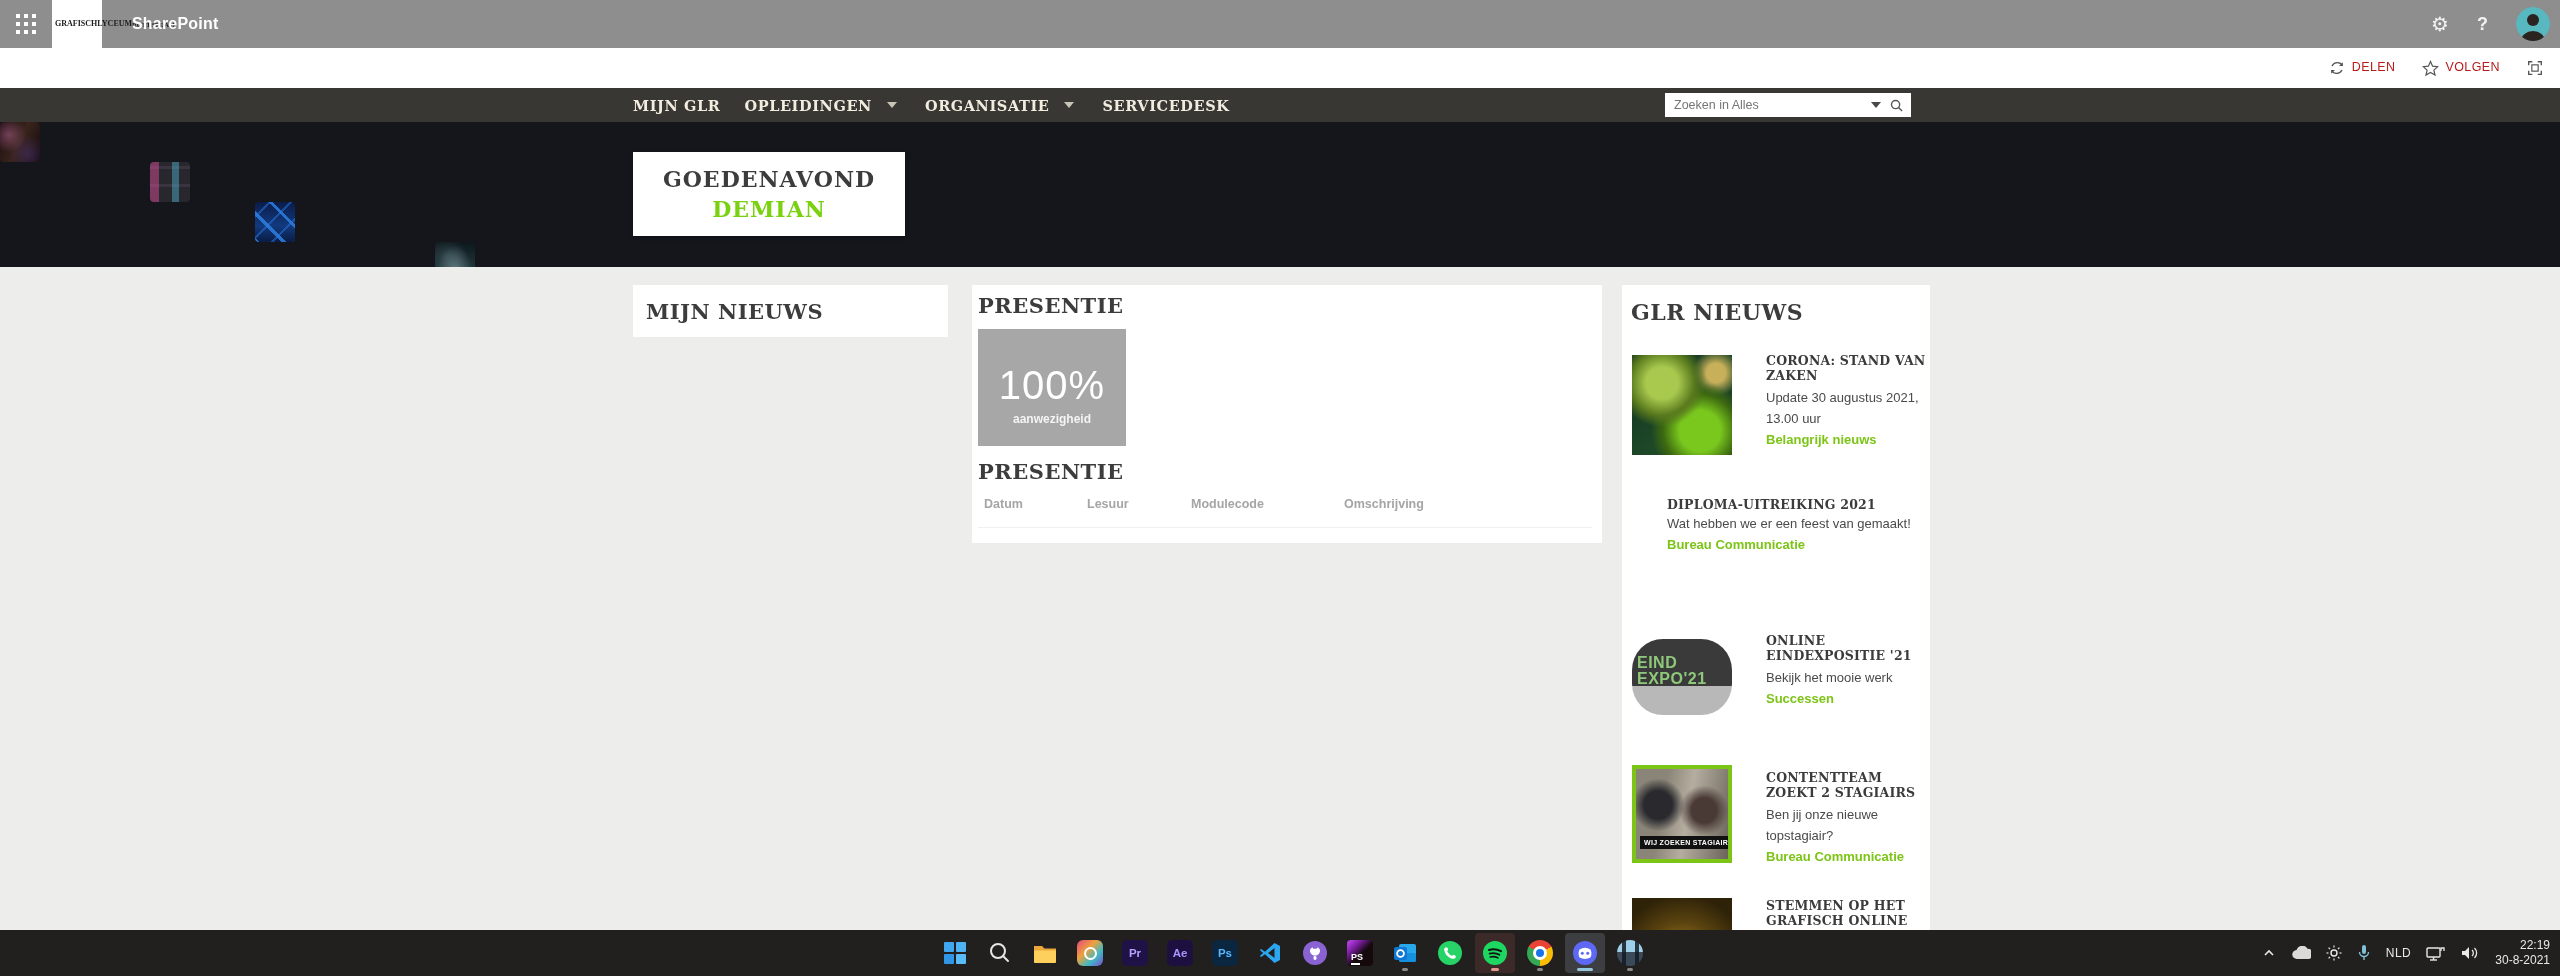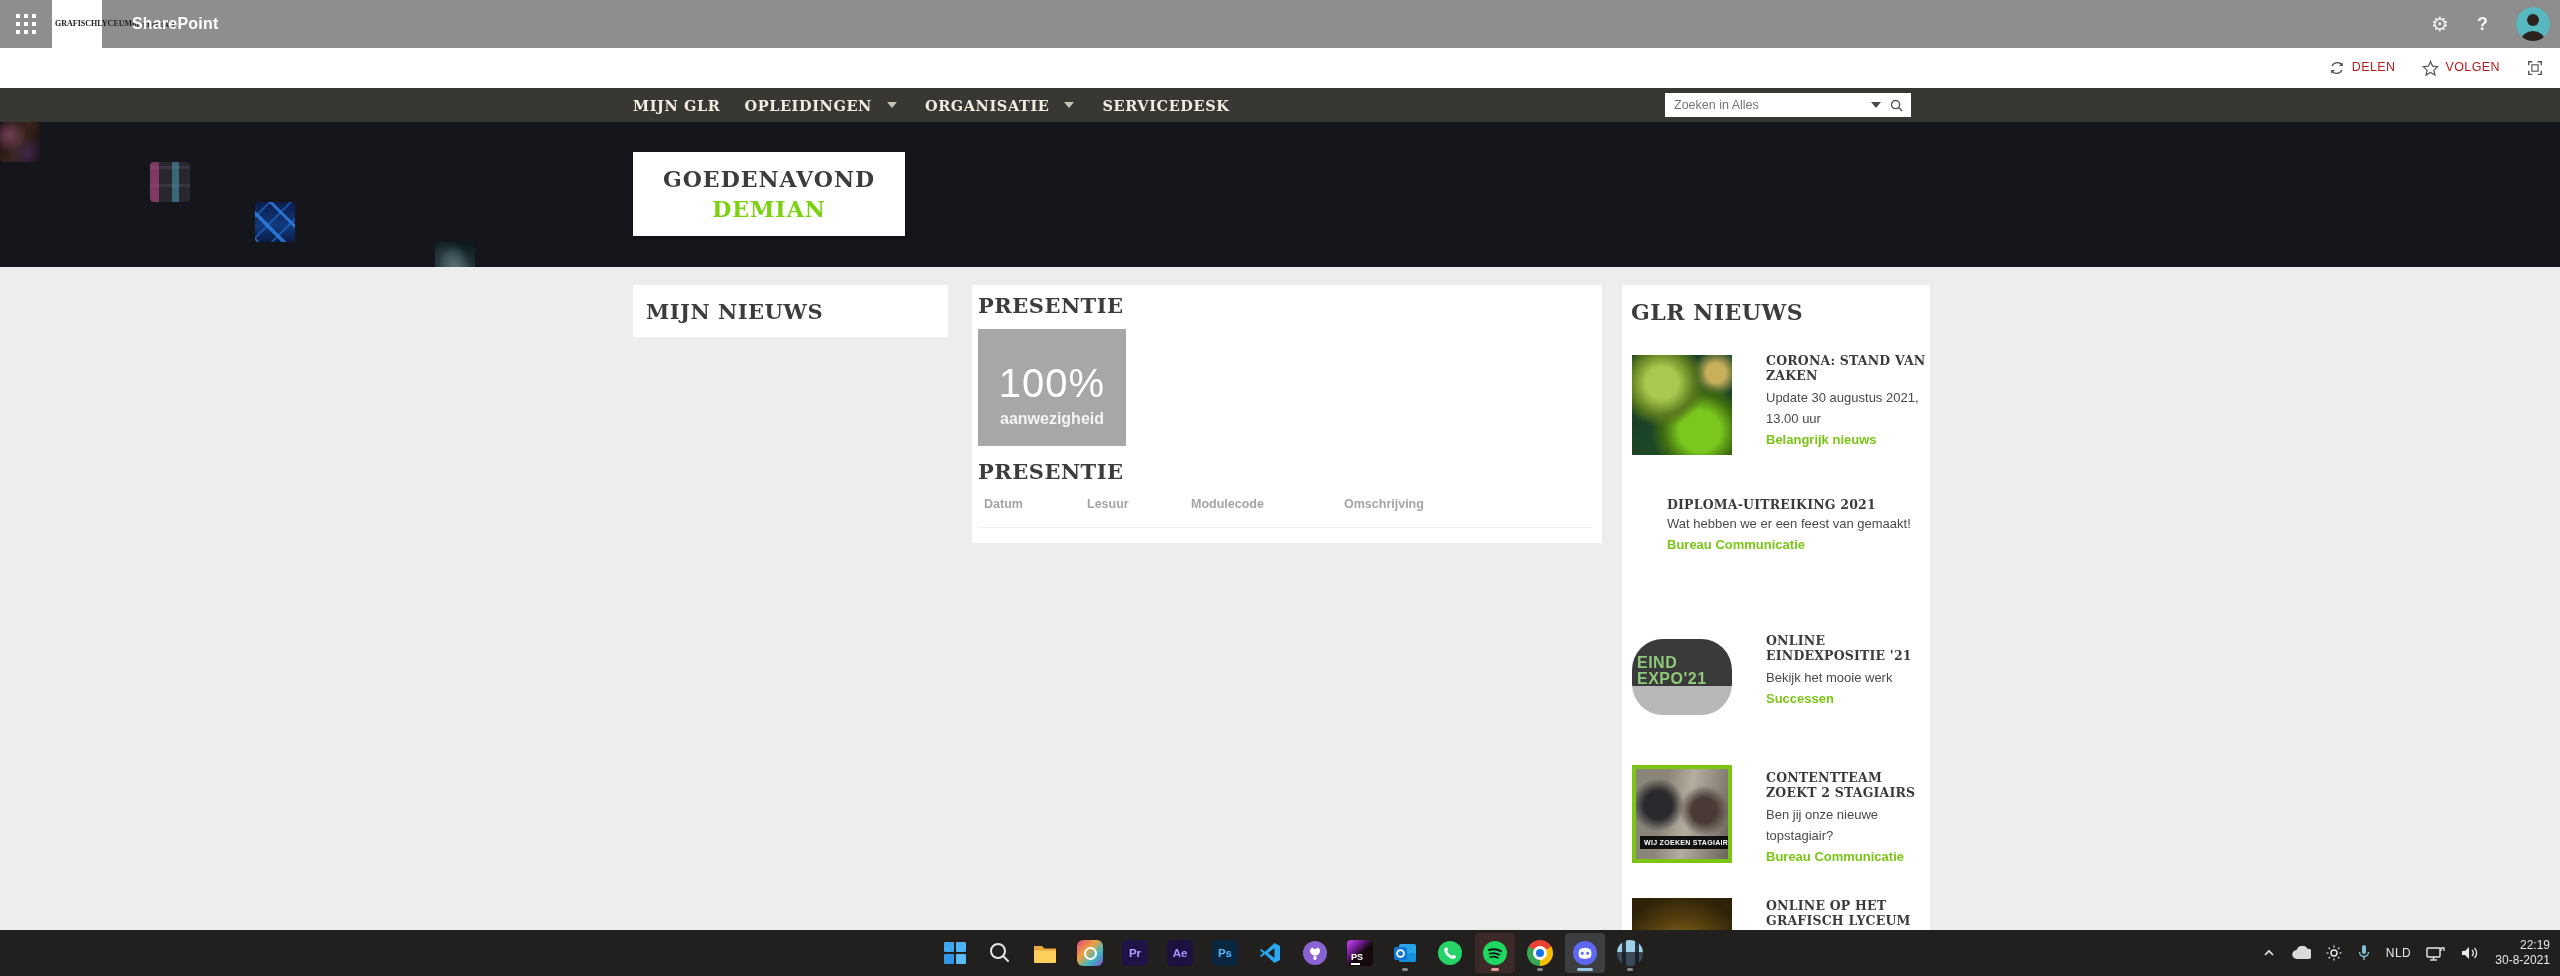--- a/index.html
+++ b/index.html
@@ -49,21 +49,21 @@
   
   #content { position:absolute; left:0; top:267px; width:2560px; height:663px; background:#ededec; overflow:hidden; }
   .card { position:absolute; background:#fff;padding-left:38px; }
   h2.slab { font-family:"DejaVu Serif","Liberation Serif",serif; font-weight:bold; color:#3c3c3c; font-size:21px; letter-spacing:.5px; }
 
   #card-mijn { left:633px; top:18px; width:315px; height:52px; display:flex; align-items:center; padding-left:13px; }
 
   #card-presentie { left:972px; top:18px; width:630px; height:258px; padding:8px 10px 0 6px; }
   #pct-box { margin-top:11px; width:148px; height:117px; background:#a7a7a7; display:flex; flex-direction:column; align-items:center; justify-content:center; }
   #pct-value { color:#fff; font-size:40px; letter-spacing:1px; margin-top:14px; }
-  #pct-label { color:#f4f4f4; font-size:16px; font-weight:bold; margin-top:4px; }
+  #pct-label { color:#f4f4f4; font-size:12px; font-weight:bold; margin-top:4px; }
   #presentie-table-title { margin-top:13px; }
   #presentie-head { margin-top:13px; display:grid; grid-template-columns:103px 104px 153px 1fr; padding-left:6px; color:#a5a5a5; font-weight:bold; font-size:12.5px; }
   #presentie-divider { margin-top:16px; border-top:1px solid #f0f0f0; }
 
   #card-glr { left:1622px; top:18px; width:308px; height:680px; }
   #glr-title { position:absolute; left:9px; top:14px; font-size:22px; }
   .news-item { position:absolute; }
   .news-img { position:absolute; width:100px; height:100px; cursor:pointer; overflow:hidden; }
   .news-text { position:absolute; width:162px; }
   .news-title { font-family:"DejaVu Serif","Liberation Serif",serif; font-weight:bold; font-size:12.5px; line-height:15px; color:#3b3b3b; letter-spacing:.2px; cursor:pointer; }
@@ -262,21 +262,21 @@
         <div class="news-text" style="left:144px;top:485px;">
           <div class="news-title">CONTENTTEAM ZOEKT 2 STAGIAIRS</div>
           <div class="news-desc">Ben jij onze nieuwe topstagiair?</div>
           <div class="news-link">Bureau Communicatie</div>
         </div>
       </div>
 
       <div class="news-item" style="left:0;top:0;">
         <div class="news-img img-stemmen" style="left:10px;top:613px;"></div>
         <div class="news-text" style="left:144px;top:613px;">
-          <div class="news-title">ONLINE OP HET GRAFISCH LYCEUM</div>
+          <div class="news-title">STEMMEN OP HET GRAFISCH ONLINE</div>
         </div>
       </div>
     </div>
 
   </main>
 
   <footer id="taskbar">
     <div id="task-icons">
 
       <div class="tile">

